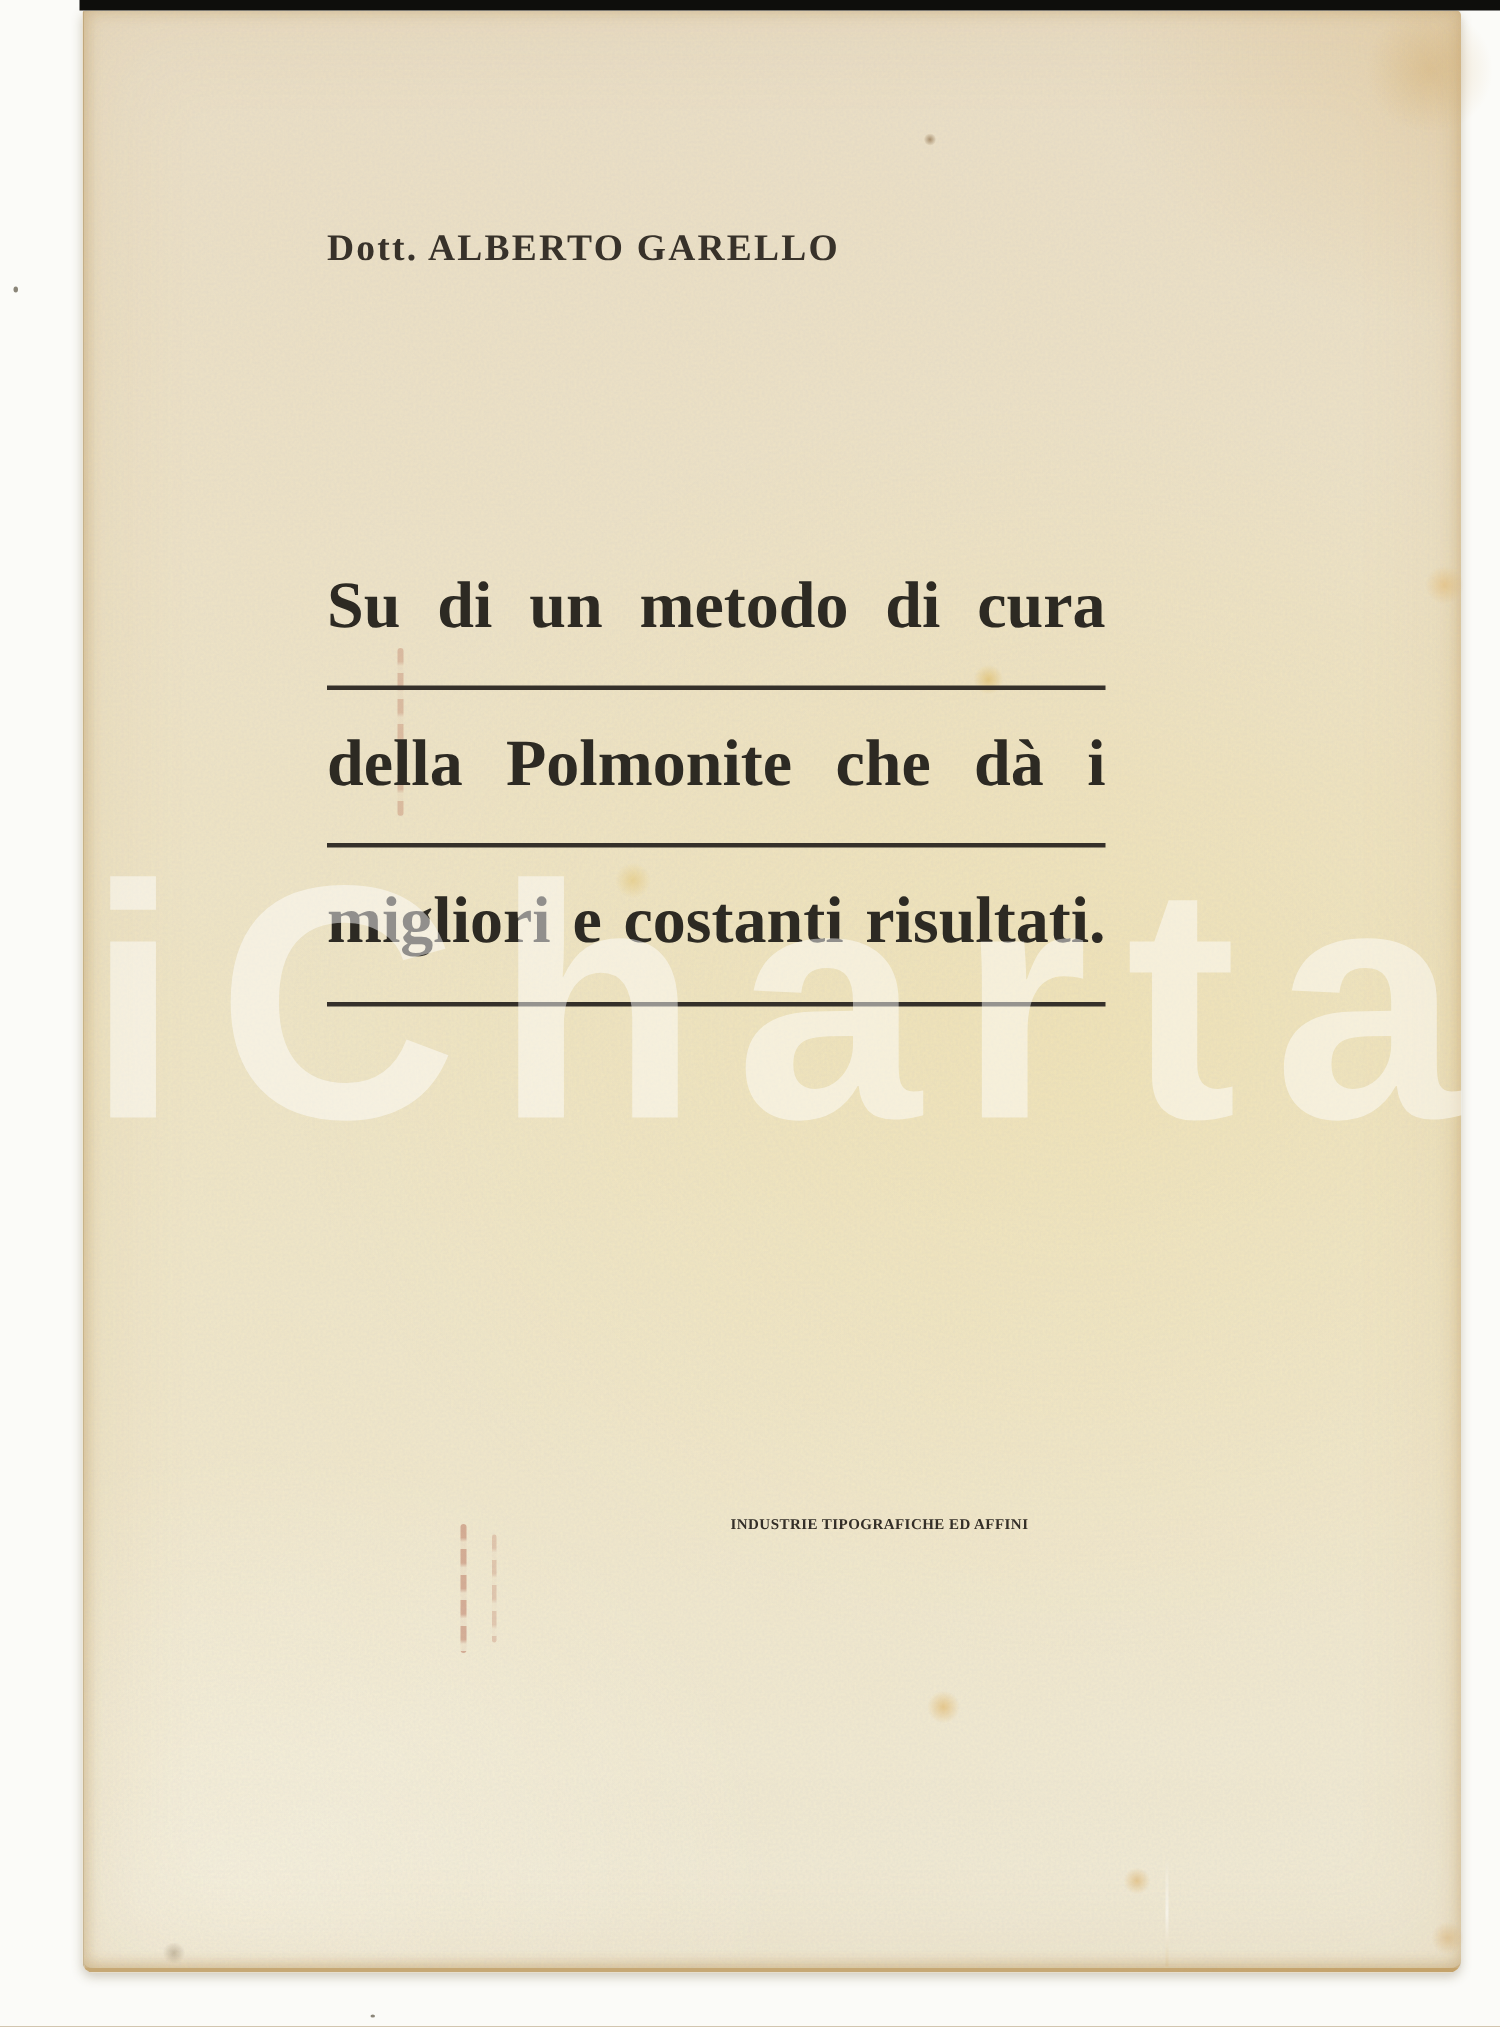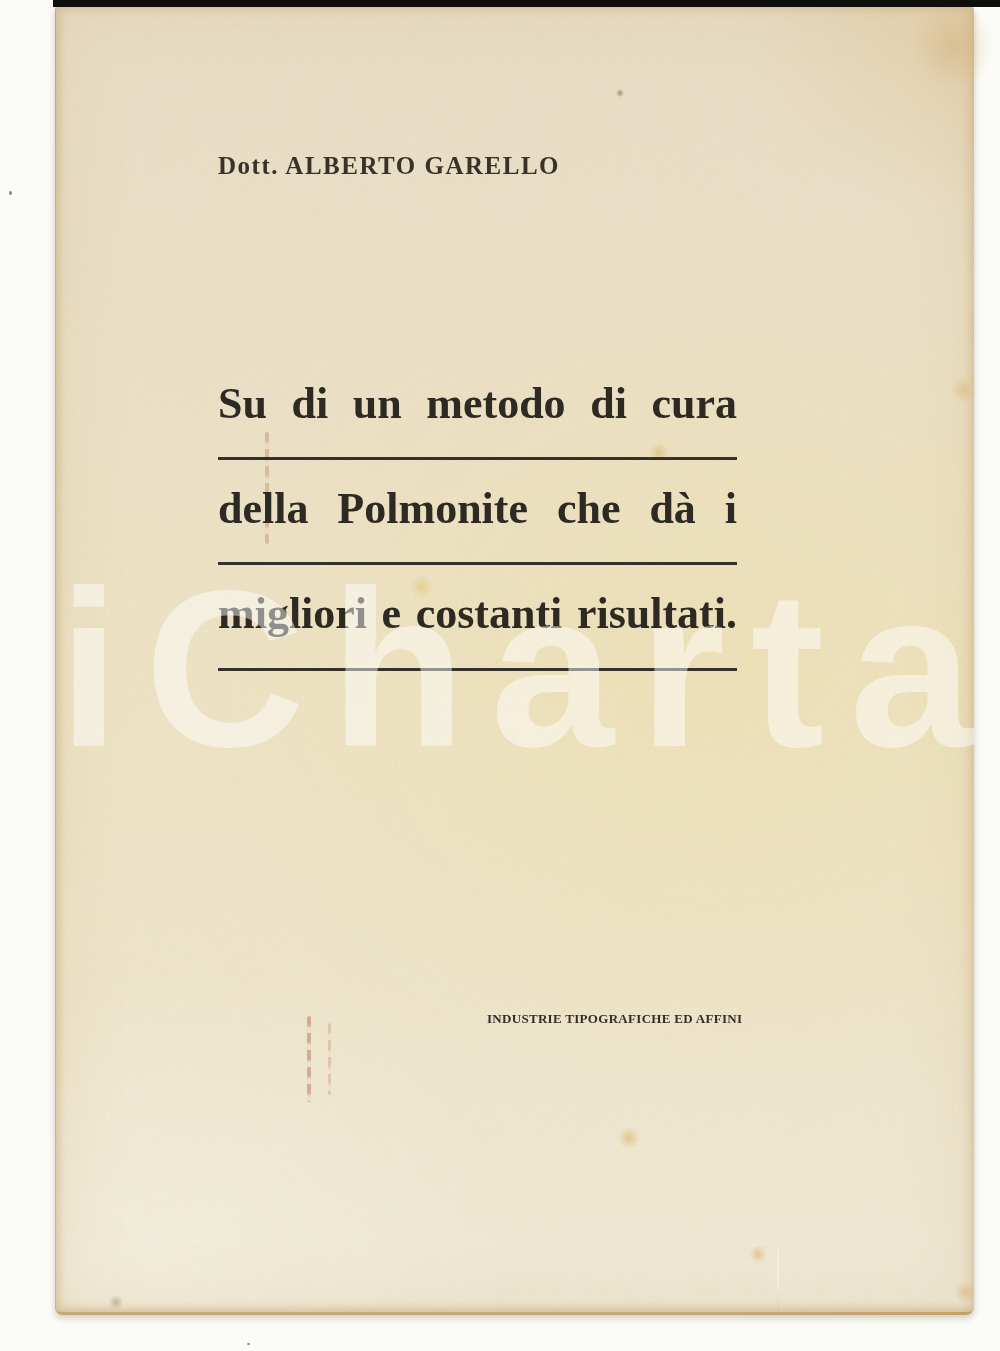--- a/index.html
+++ b/index.html
@@ -116,21 +116,21 @@
   }
   .imprint-city {
     font-size: 23px;
     letter-spacing: 2px;
     word-spacing: 7px;
     line-height: 1.2;
     white-space: nowrap;
     margin-bottom: 8px;
   }
   .imprint-publisher {
-    font-size: 13px;
+    font-size: 10px;
     font-weight: bold;
     letter-spacing: 0.3px;
     line-height: 1.2;
     white-space: nowrap;
     margin-bottom: 4px;
   }
   .imprint-address {
     font-size: 18px;
     font-weight: bold;
     word-spacing: 5px;

